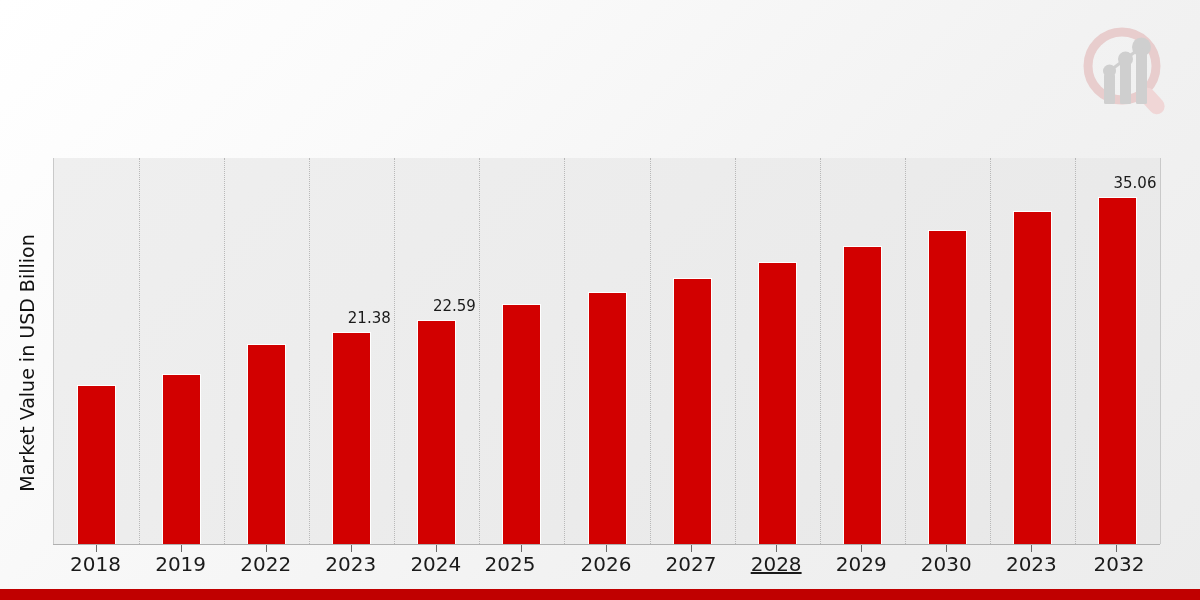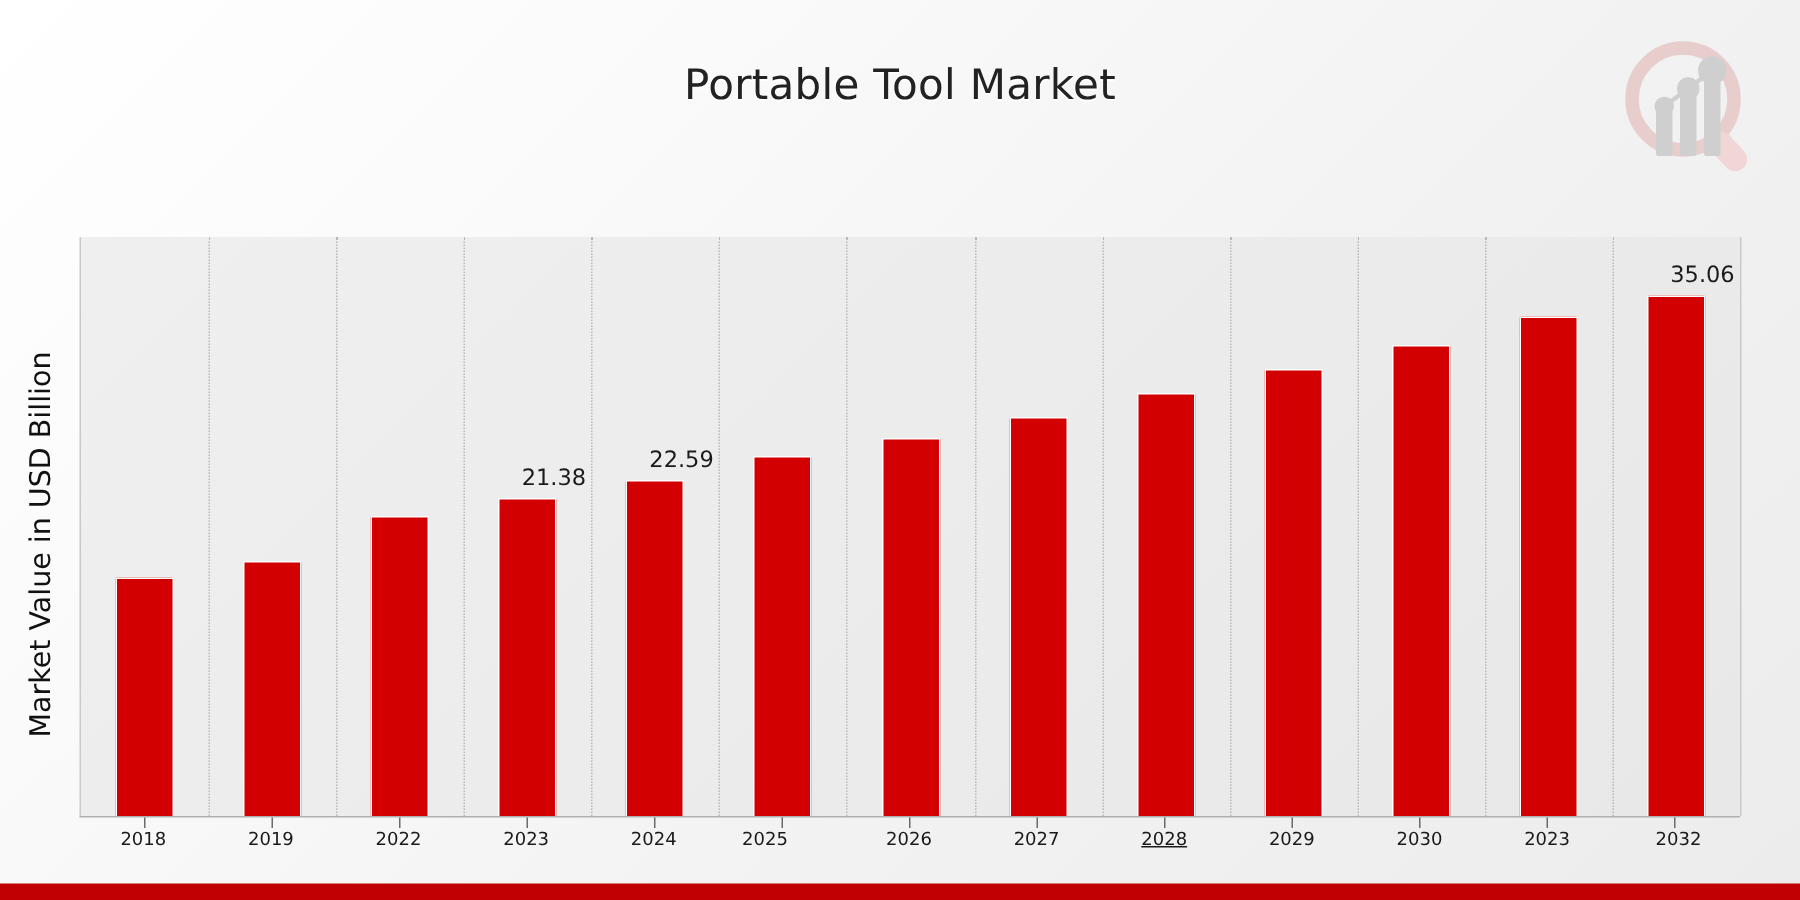--- a/index.html
+++ b/index.html
@@ -56,42 +56,41 @@
   
   #x-axis-line{
     position:absolute;left:53px;top:544px;width:1107px;height:1px;
     background:#b0b0b0;
   }
   .tick-mark{
     position:absolute;top:545px;width:1px;height:7px;background:#6a6a6a;
   }
   .x-tick-label{
     position:absolute;top:552px;
-    font-size:12px;color:#1a1a1a;text-align:center;white-space:nowrap;
+    font-size:20px;color:#1a1a1a;text-align:center;white-space:nowrap;
   }
   #y-axis-title{
     position:absolute;left:-168px;top:352px;width:390px;
     transform:rotate(-90deg);
     transform-origin:center center;
     text-align:center;
     font-size:19px;color:#111111;white-space:nowrap;
   }
 
   
   #footer-band{
     position:absolute;left:0;bottom:0;width:1200px;height:11px;
     background:#c00000;
   }
 </style>
 </head>
 <body>
 
 <div id="page">
 
-  <div id="chart-title">Portable Tool Market</div>
 
   <div id="logo">
     <svg width="108" height="100" viewBox="0 0 108 100" xmlns="http://www.w3.org/2000/svg">
       <circle cx="50" cy="44" r="34" fill="none" stroke="#e8cdcd" stroke-width="9"></circle>
       <rect x="72" y="64" width="16" height="30" rx="8" transform="rotate(-42 80 79)" fill="#f0d6d6"></rect>
       <rect x="32" y="52" width="11" height="30" rx="1.5" fill="#cfcfcf"></rect>
       <rect x="48" y="40" width="11" height="42" rx="1.5" fill="#cfcfcf"></rect>
       <rect x="64" y="28" width="11" height="54" rx="1.5" fill="#cfcfcf"></rect>
       <circle cx="37.5" cy="49" r="6.5" fill="#cfcfcf"></circle>
       <circle cx="53.5" cy="37" r="7.5" fill="#cfcfcf"></circle>

